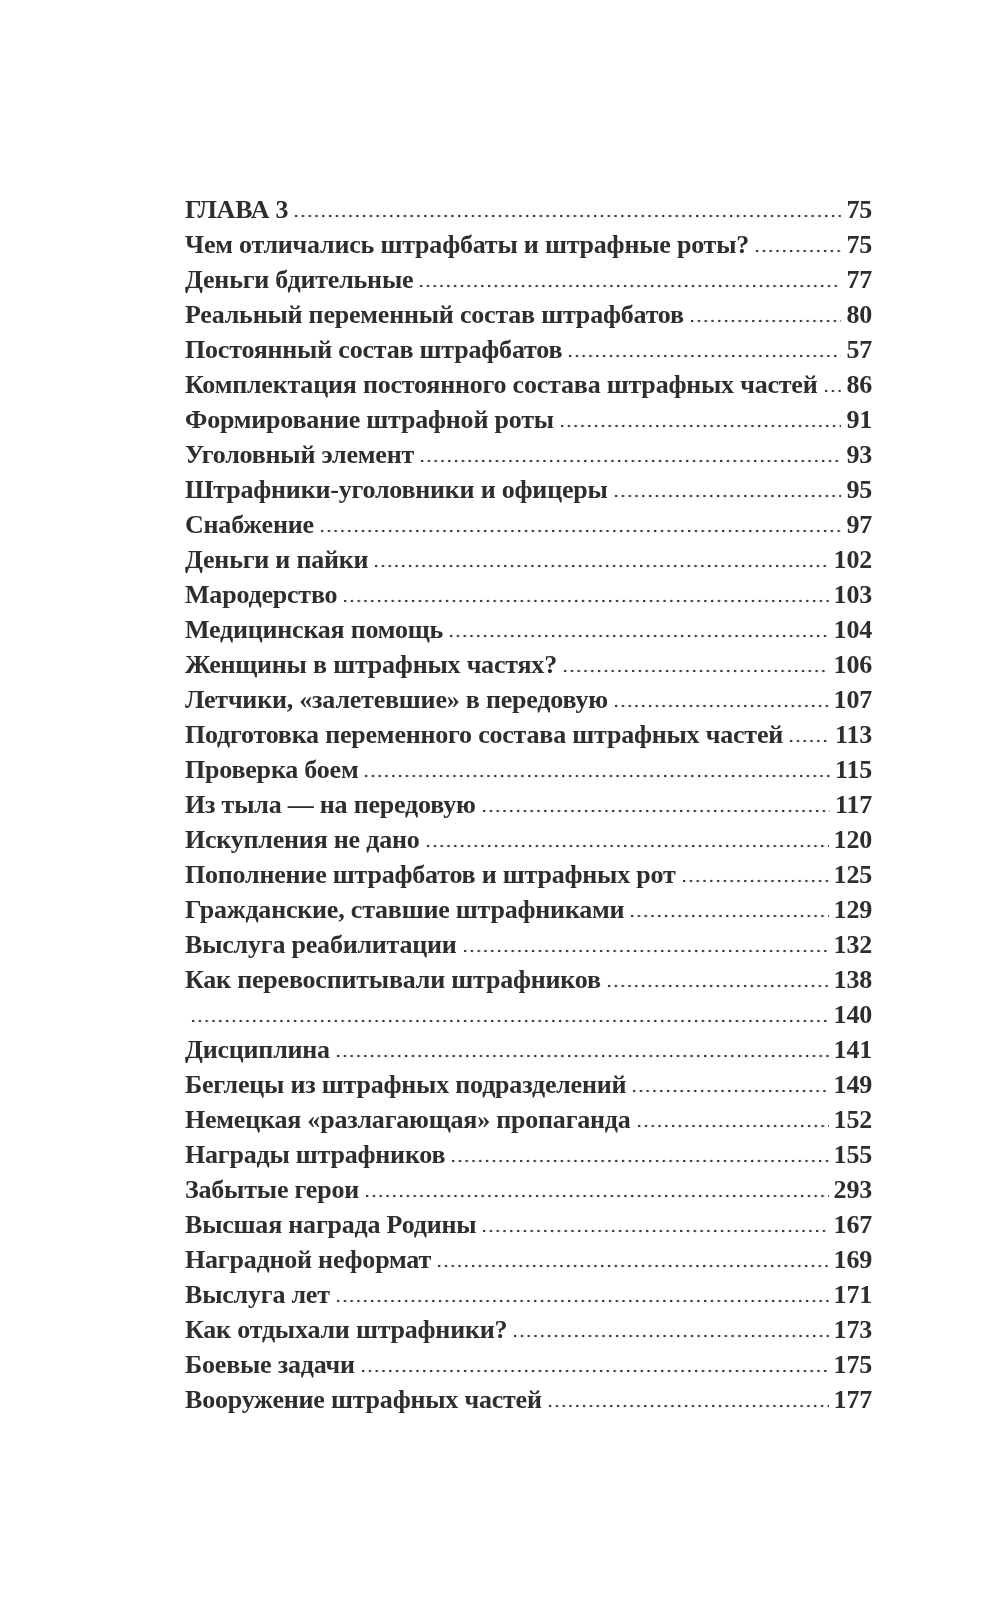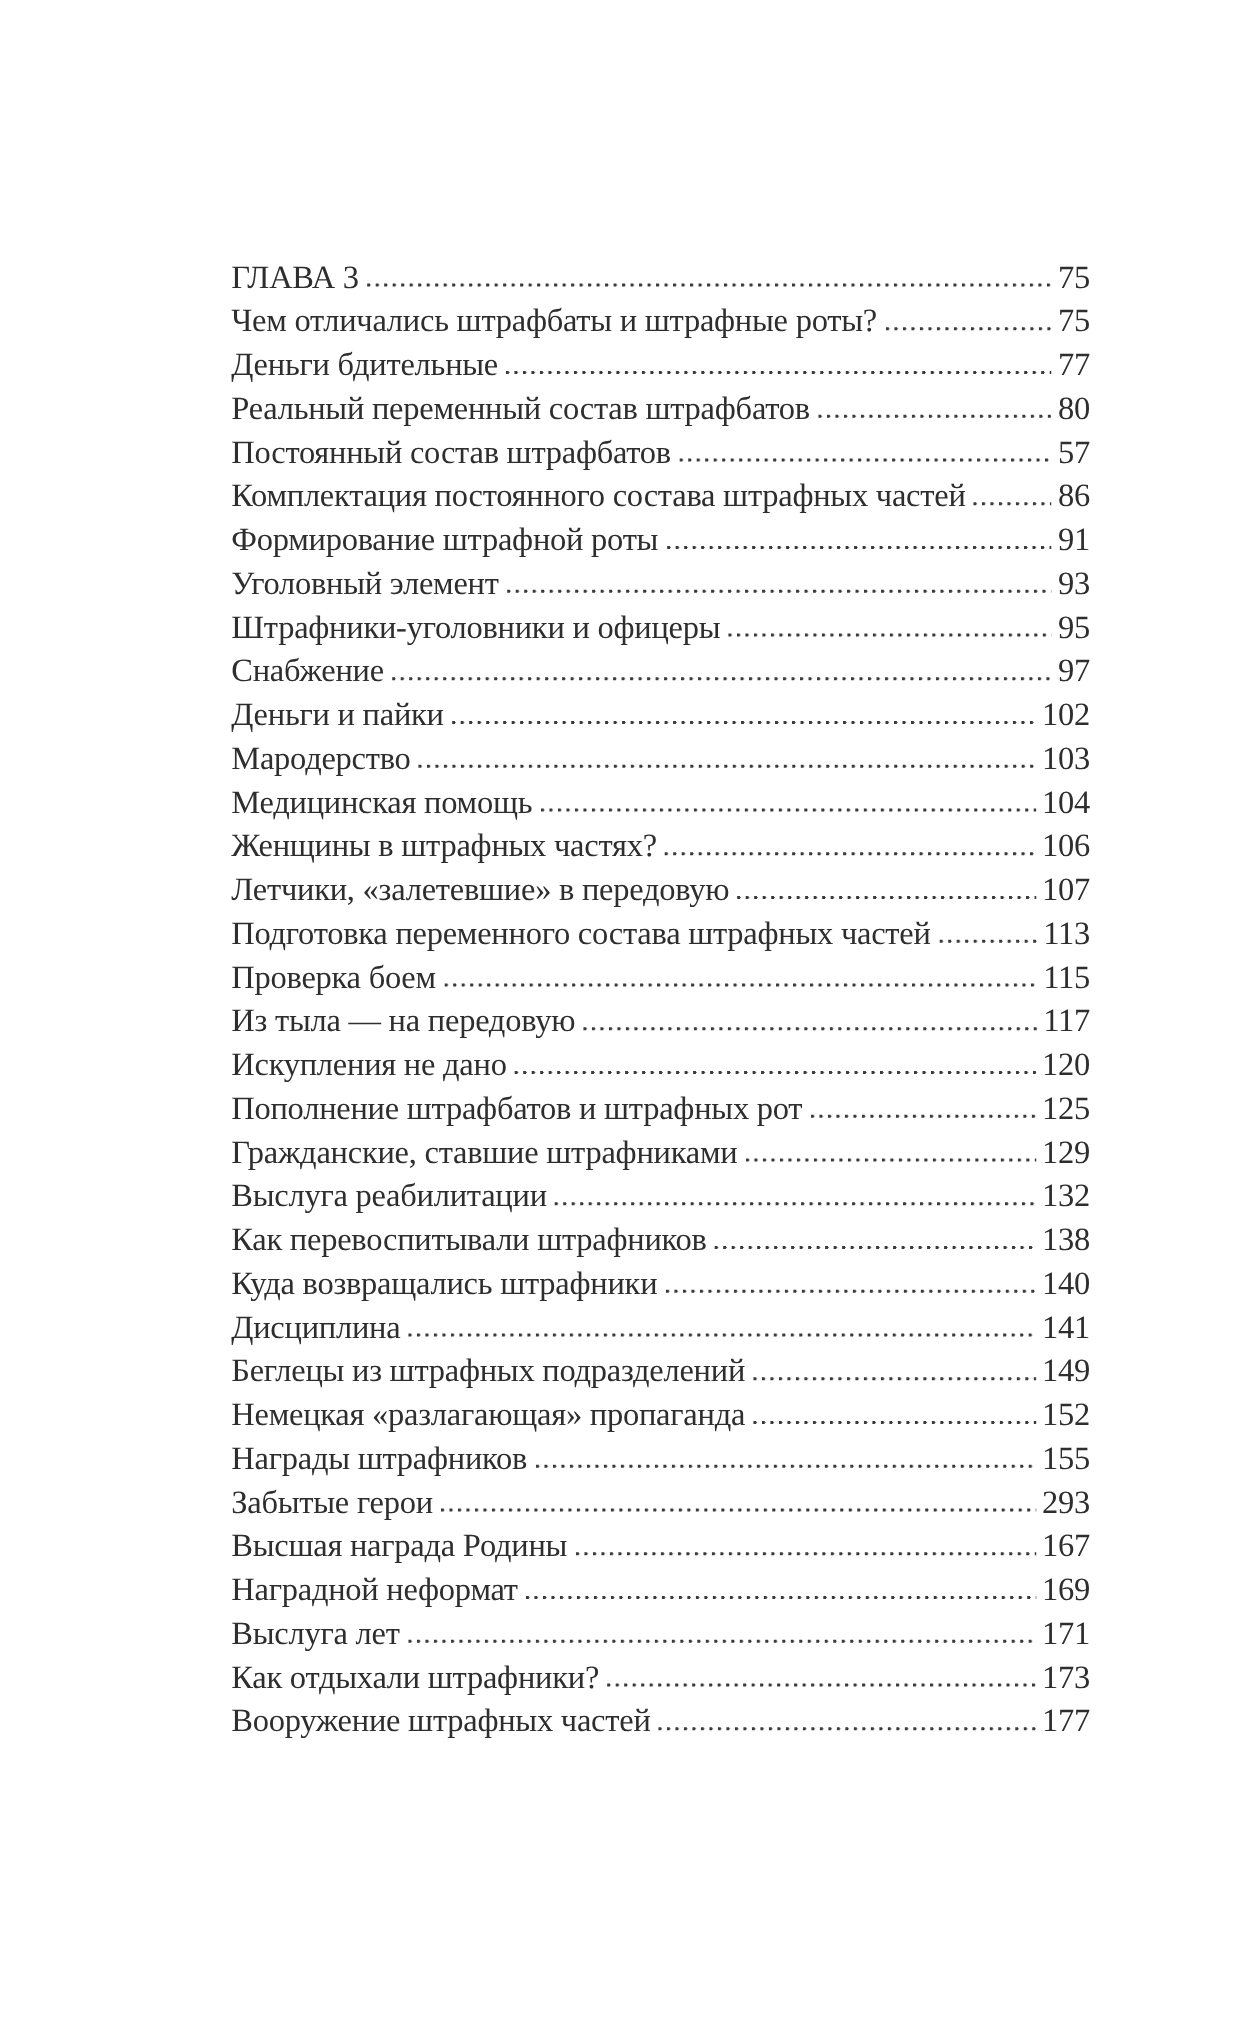--- a/index.html
+++ b/index.html
@@ -11,22 +11,23 @@
     height: 1615px;
     background: #ffffff;
     font-family: "Liberation Serif", "DejaVu Serif", serif;
     color: #2e2e2e;
     overflow: hidden;
     position: relative;
   }
   .page {
     position: absolute;
     left: 185px;
-    top: 204px;
+    top: 192px;
     width: 687px;
+    font-weight: bold;
   }
   .toc-row {
     display: flex;
     align-items: baseline;
     line-height: 35px;
     height: 35px;
     font-size: 26px;
     letter-spacing: -0.2px;
     white-space: nowrap;
   }
@@ -187,21 +188,20 @@
     <span class="toc-page-num">132</span>
   </div>
 
   <div class="toc-row">
     <span class="toc-title">Как перевоспитывали штрафников</span>
     <span class="toc-leader"></span>
     <span class="toc-page-num">138</span>
   </div>
 
   <div class="toc-row">
-    <span class="toc-title">Куда возвращались штрафники</span>
     <span class="toc-leader"></span>
     <span class="toc-page-num">140</span>
   </div>
 
   <div class="toc-row">
     <span class="toc-title">Дисциплина</span>
     <span class="toc-leader"></span>
     <span class="toc-page-num">141</span>
   </div>
 
@@ -246,20 +246,25 @@
     <span class="toc-leader"></span>
     <span class="toc-page-num">171</span>
   </div>
 
   <div class="toc-row">
     <span class="toc-title">Как отдыхали штрафники?</span>
     <span class="toc-leader"></span>
     <span class="toc-page-num">173</span>
   </div>
 
+  <div class="toc-row">
+    <span class="toc-title">Боевые задачи</span>
+    <span class="toc-leader"></span>
+    <span class="toc-page-num">175</span>
+  </div>
 
   <div class="toc-row">
     <span class="toc-title">Вооружение штрафных частей</span>
     <span class="toc-leader"></span>
     <span class="toc-page-num">177</span>
   </div>
 </section>
 </main>
 
 </body></html>

